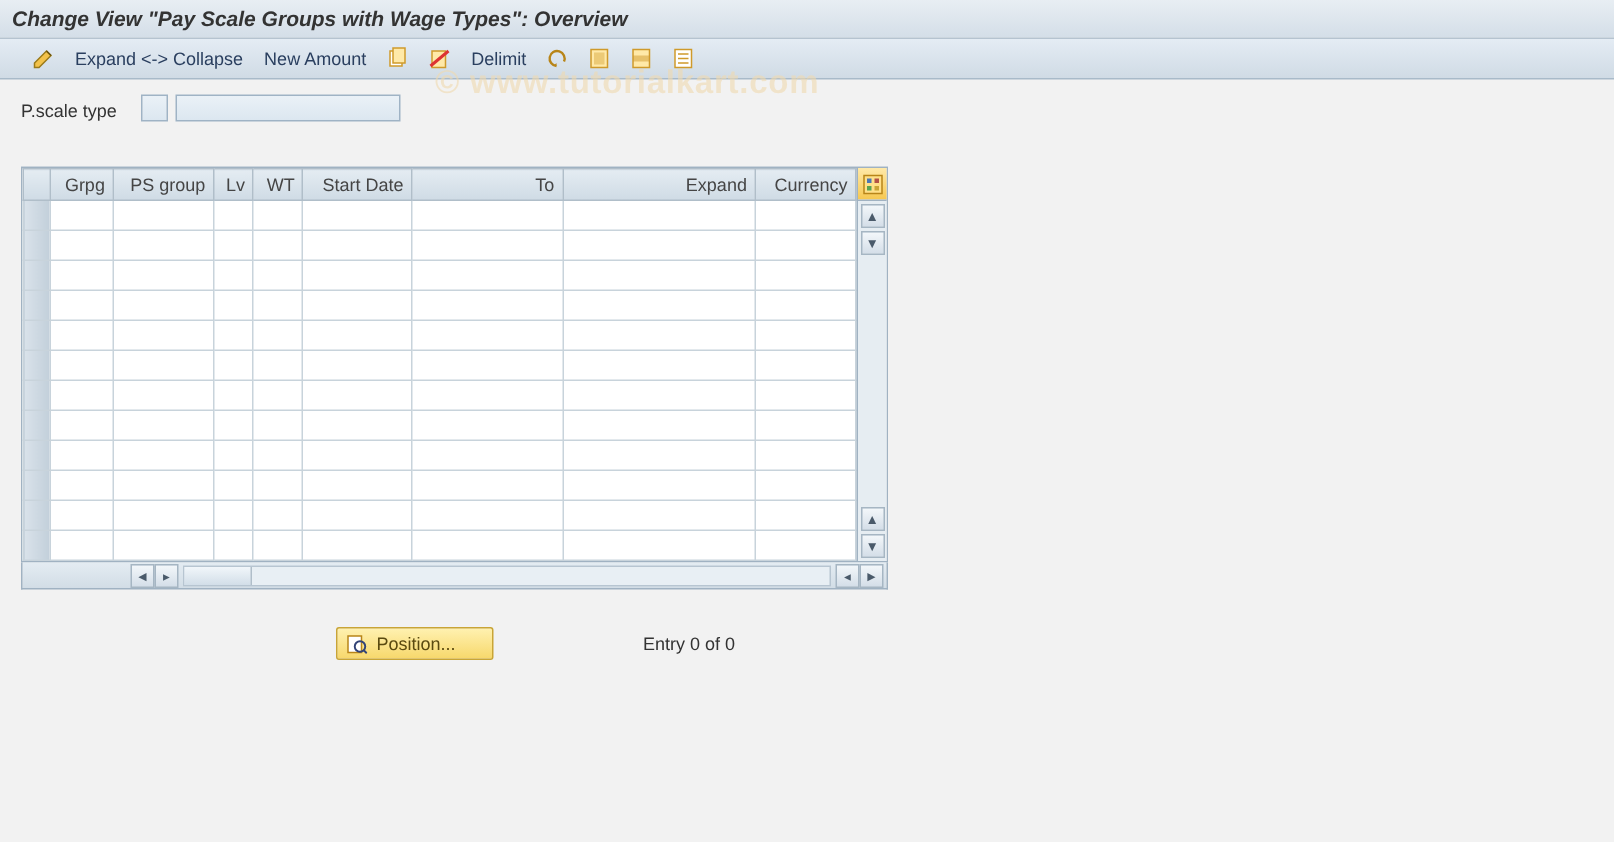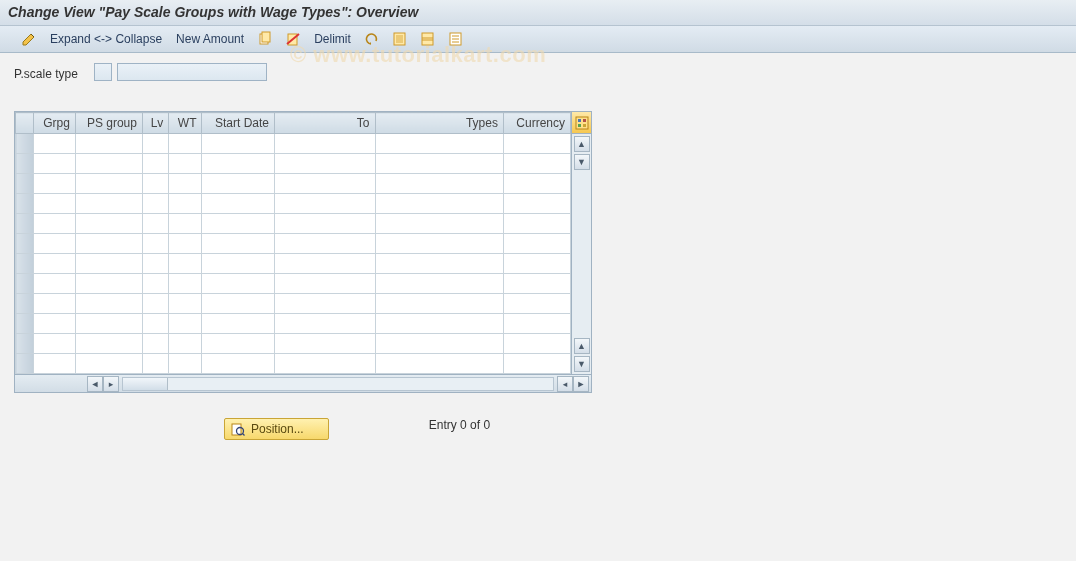--- a/index.html
+++ b/index.html
@@ -116,21 +116,21 @@
     border:1px solid #b7c5d1;
     position:relative;
   }
   .hscroll-thumb {
     position:absolute; left:0; top:0;
     width:45px; height:12px;
     background: linear-gradient(#f1f6fa,#d2dee8);
     border-right:1px solid #b0bec9;
   }
   .footer {
-    display:flex; align-items:flex-start;
+    display:flex; align-items:center;
     padding: 25px 20px 10px 210px;
     gap: 100px;
   }
   .position-btn {
     display:flex; align-items:center; gap:6px;
     background: linear-gradient(#fff1b0,#f7d86c);
     border:1px solid #c9a536;
     padding: 3px 24px 3px 6px;
     border-radius:2px;
     color:#5a4a10;
@@ -212,21 +212,21 @@
       <table class="grid" id="grid-table">
         <thead>
             <tr id="grid-header">
               <th class="th-selector"></th>
               <th style="width: 35px;">Grpg</th>
               <th style="width: 60px;">PS group</th>
               <th style="width: 20px;">Lv</th>
               <th style="width: 25px;">WT</th>
               <th style="width: 65px;">Start Date</th>
               <th style="width: 90px; padding-left: 24px;">To</th>
-              <th style="width: 115px;">Types</th>
+              <th style="width: 115px;">Expand</th>
               <th style="width: 60px;">Currency</th>
             </tr>
           </thead>
         <tbody id="grid-body">
             <tr>
               <td class="row-selector"></td>
               <td></td>
               <td></td>
               <td></td>
               <td></td>

